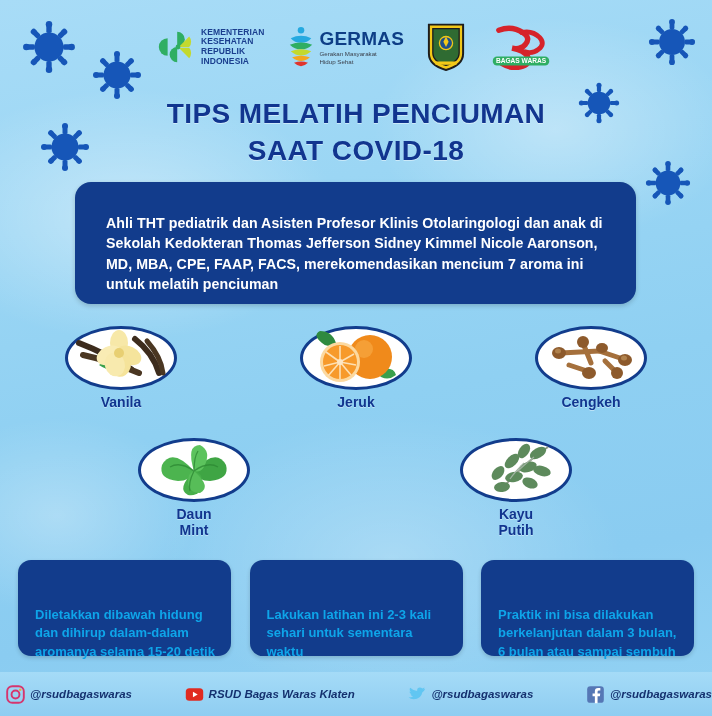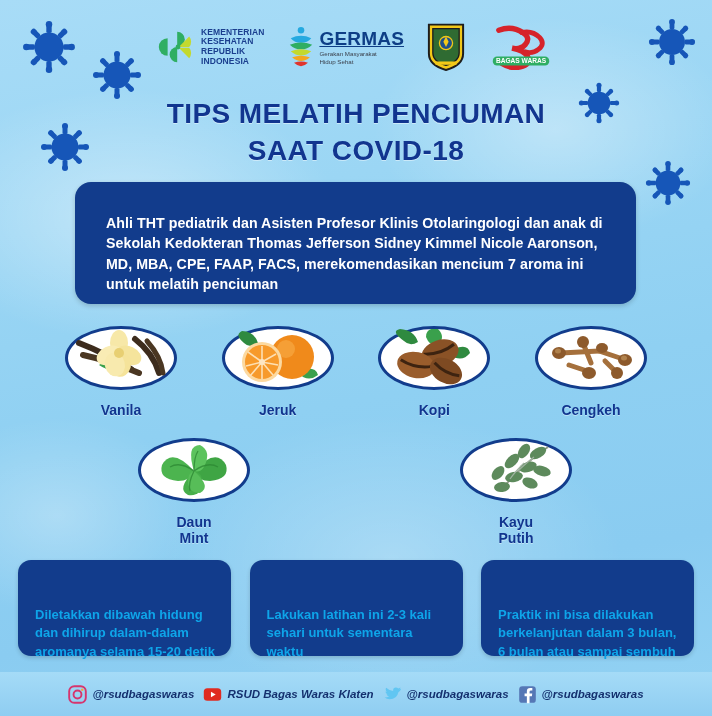--- a/index.html
+++ b/index.html
@@ -44,21 +44,20 @@
   .kemenkes-mark { width: 40px; height: 40px; }
   .kemenkes-text {
     font-size: 8.5px; font-weight: bold; line-height: 1.12;
     color: #1b3f8f; letter-spacing: .1px; white-space: pre-line;
   }
   .germas-mark { width: 30px; height: 42px; }
   .germas-text { line-height: 1; }
   .germas-title {
     font-size: 19px; font-weight: bold; color: #0e3e86;
     letter-spacing: .2px;
-    text-decoration: underline;
   }
   .germas-sub {
     font-size: 6.2px; color: #3a3f4a; line-height: 1.25;
     margin-top: 2px; white-space: pre-line;
   }
   .klaten-mark { width: 40px; height: 50px; }
   .bw-mark { width: 66px; height: 46px; }
 
   
   .title-block {
@@ -102,21 +101,21 @@
     width: 112px; height: 64px;
     border-radius: 50%;
     background: #ffffff;
     border: 3px solid #123c8c;
     display: flex; align-items: center; justify-content: center;
     position: relative;
     overflow: visible;
   }
   .plate svg { display: block; }
   .aroma-label {
-    margin-top: 12px;
+    margin-top: 4px;
     font-size: 14px; font-weight: bold;
     color: #11358f; text-align: center; line-height: 1.15;
     white-space: pre-line;
     text-shadow: 0 1px 0 rgba(255,255,255,0.4);
   }
 
   
   .tips-row {
     position: absolute;
     top: 560px; left: 18px;
@@ -134,22 +133,23 @@
     color: #0ea5e9; font-size: 13px; font-weight: bold;
     line-height: 1.42; white-space: pre-line; margin-top: 32px;
   }
 
   
   .footer {
     position: absolute;
     left: 0; bottom: 0;
     width: 712px; height: 44px;
     background: linear-gradient(180deg, #a5dbf7 0%, #8fcdf1 100%);
-    display: flex; align-items: center; justify-content: center;
+    display: flex; align-items: center; justify-content: space-between;
     gap: 9px;
+    padding-left: 6px;
   }
   .social { display: flex; align-items: center; gap: 5px; }
   .social-label {
     font-size: 11.5px; font-weight: bold; font-style: italic;
     color: #14306e; white-space: nowrap;
   }
   .social-icon { width: 19px; height: 19px; display: block; }
 </style>
 </head>
 <body>
@@ -414,38 +414,20 @@
               <line x1="36" y1="33" x2="24" y2="47"></line>
             <line x1="36" y1="33" x2="20" y2="37"></line>
               <line x1="36" y1="33" x2="22" y2="23"></line>
           </g>
           <circle cx="36" cy="33" r="3" fill="#fde6c4"></circle>
         </svg>
       </div>
       <div class="aroma-label">Jeruk</div>
     </div>
 
-    <div class="aroma-item">
-      <div class="plate">
-        <svg width="104" height="58" viewBox="0 0 104 58">
-          <path d="M22 12 q-14 -10 -4 -12 q14 1 18 13 q-8 5 -14 -1Z" fill="#2f8a3f"></path>
-          <path d="M44 8 q0 -10 12 -8 q8 8 0 16 q-8 2 -12 -8Z" fill="#3aa04c"></path>
-          <path d="M72 20 q14 -6 16 4 q-8 10 -20 2 q0 -4 4 -6Z" fill="#2f8a3f"></path>
-          <g>
-            <ellipse cx="58" cy="24" rx="19" ry="13" fill="#8a5226" transform="rotate(-18 58 24)"></ellipse>
-            <path d="M42 20 q16 6 32 0" stroke="#3d2310" stroke-width="3" fill="none" transform="rotate(-18 58 24)"></path>
-            <ellipse cx="34" cy="36" rx="19" ry="13" fill="#9a5d2c" transform="rotate(12 34 36)"></ellipse>
-            <path d="M18 34 q16 6 32 0" stroke="#3d2310" stroke-width="3" fill="none" transform="rotate(12 34 36)"></path>
-            <ellipse cx="64" cy="42" rx="17" ry="12" fill="#7e4a22" transform="rotate(28 64 42)"></ellipse>
-            <path d="M50 40 q14 5 28 0" stroke="#3d2310" stroke-width="3" fill="none" transform="rotate(28 64 42)"></path>
-          </g>
-        </svg>
-      </div>
-      <div class="aroma-label">Kopi</div>
-    </div>
 
     <div class="aroma-item">
       <div class="plate">
         <svg width="104" height="58" viewBox="0 0 104 58">
           <g stroke="#a5703c" stroke-width="5" fill="none" stroke-linecap="round">
             <line x1="22" y1="24" x2="60" y2="22"></line>
             <line x1="44" y1="14" x2="52" y2="34"></line>
             <line x1="60" y1="22" x2="84" y2="30"></line>
             <line x1="30" y1="36" x2="48" y2="42"></line>
             <line x1="66" y1="32" x2="76" y2="42"></line>

